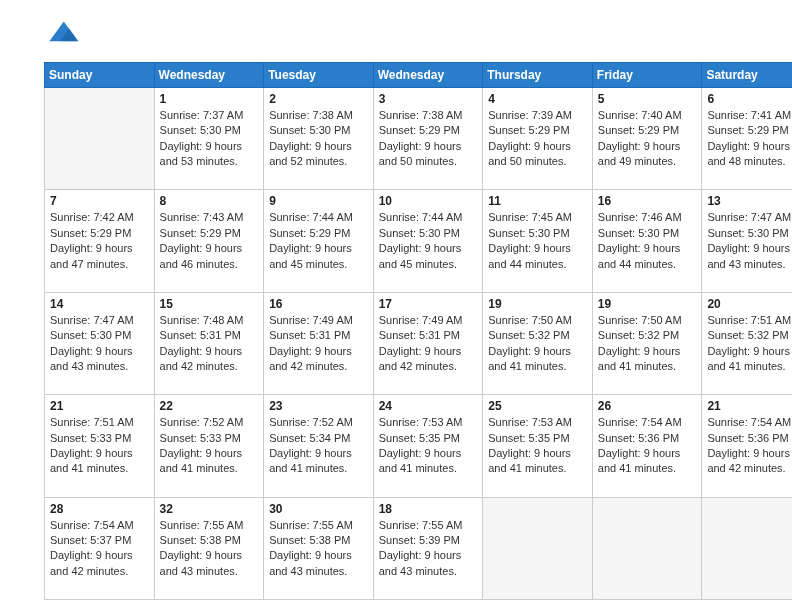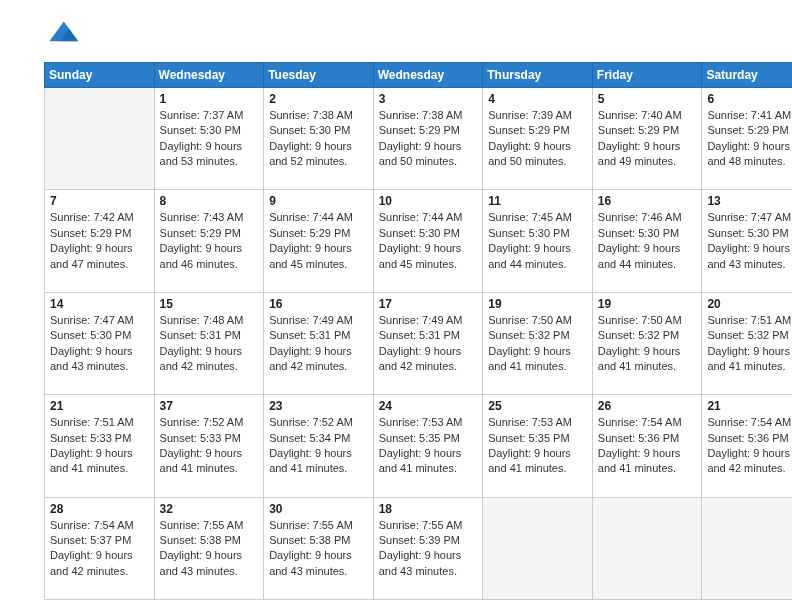--- a/index.html
+++ b/index.html
@@ -262,21 +262,21 @@
           </td>
         </tr>
         <tr>
           <td>
             <div class="day-num">21</div>
         <div class="day-info">
           Sunrise: 7:51 AM<br>Sunset: 5:33 PM<br>Daylight: 9 hours and 41 minutes.
         </div>
           </td>
           <td>
-            <div class="day-num">37</div>
+            <div class="day-num">22</div>
         <div class="day-info">
           Sunrise: 7:52 AM<br>Sunset: 5:33 PM<br>Daylight: 9 hours and 41 minutes.
         </div>
           </td>
           <td>
             <div class="day-num">23</div>
         <div class="day-info">
           Sunrise: 7:52 AM<br>Sunset: 5:34 PM<br>Daylight: 9 hours and 41 minutes.
         </div>
           </td>

